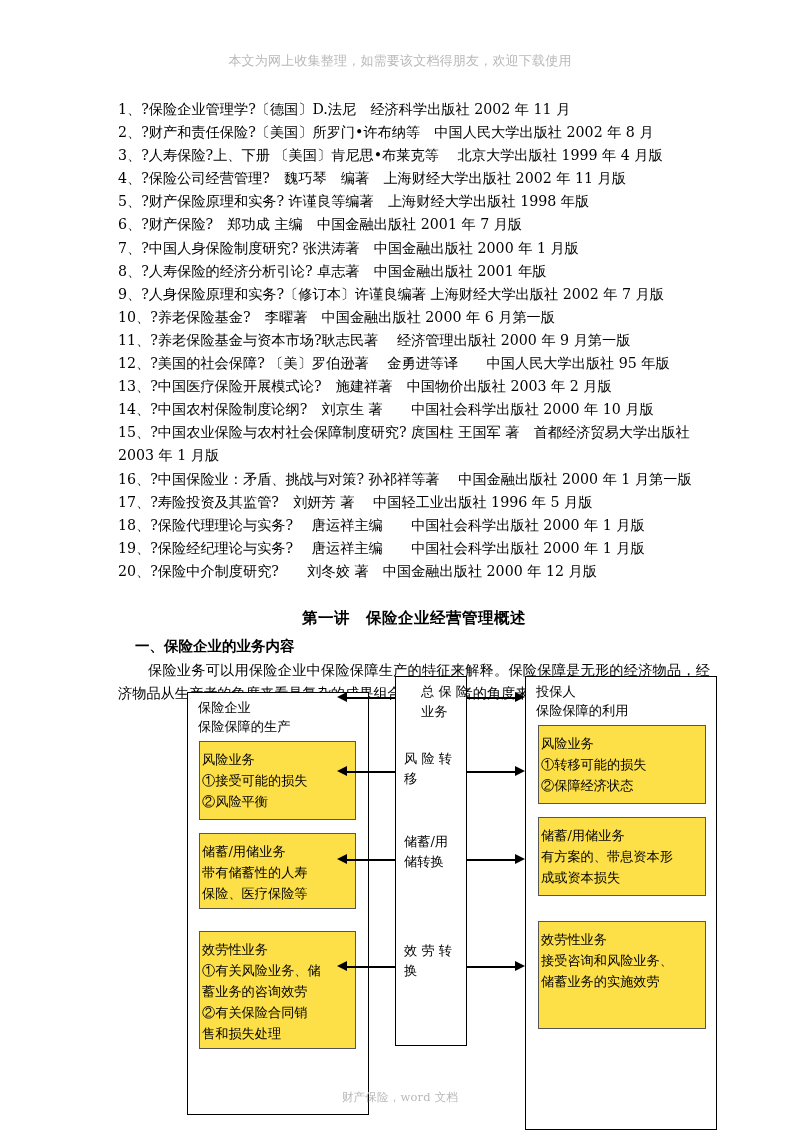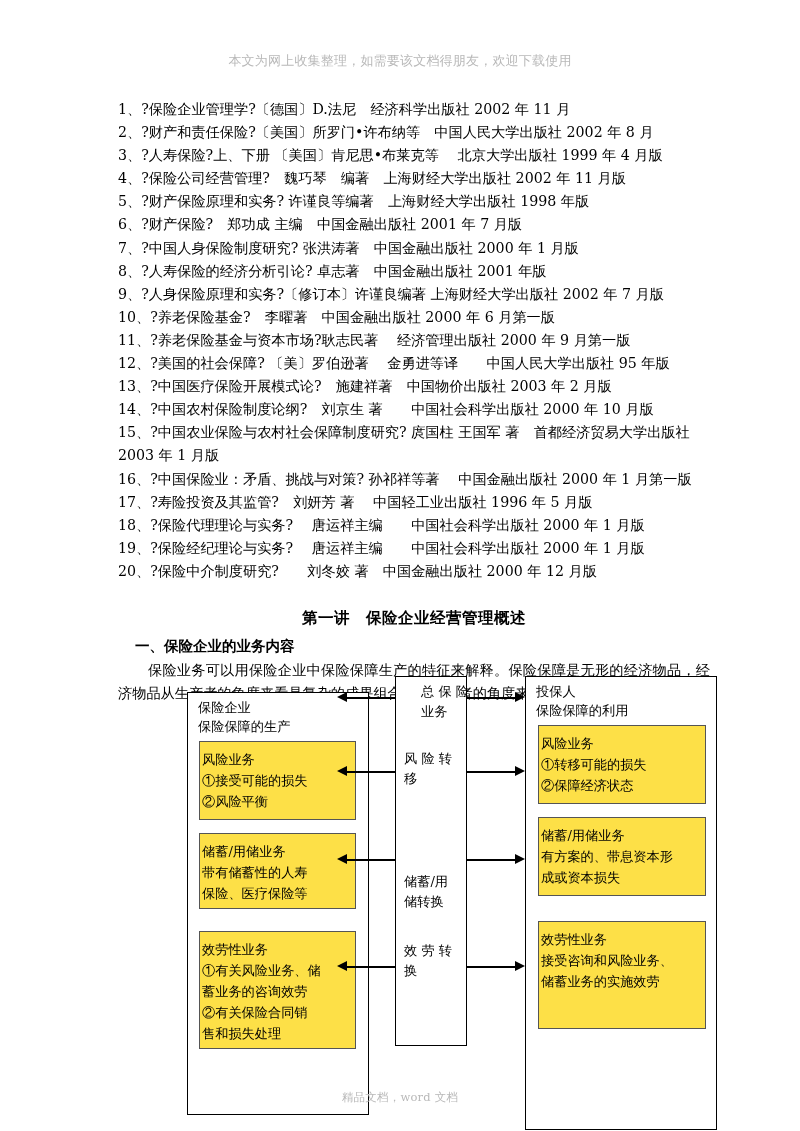--- a/index.html
+++ b/index.html
@@ -151,21 +151,21 @@
   .mid-label {
     position: absolute;
     left: 8px;
     width: 60px;
     font-size: 13.2px;
     line-height: 19.5px;
     white-space: pre-line;
   }
   .ml1 { top: 5px; margin-left: 17px; }
   .ml2 { top: 72px; }
-  .ml3 { top: 155px; margin-top: 40px; }
+  .ml3 { top: 155px; }
   .ml4 { top: 264px; }
 
   
   .arrow {
     position: absolute;
     height: 11px;
   }
   .arrow .shaft {
     position: absolute;
     top: 5px;
@@ -304,15 +304,15 @@
         <span class="head"></span>
         <span class="shaft"></span>
       </div>
     <div class="arrow arrow-right a-right row4">
         <span class="head"></span>
         <span class="shaft"></span>
       </div>
 
   </div>
 
-  <div class="watermark-bottom">精品文档，word 文档</div>
+  <div class="watermark-bottom">财产保险，word 文档</div>
 
 </div>
 
 </body></html>

